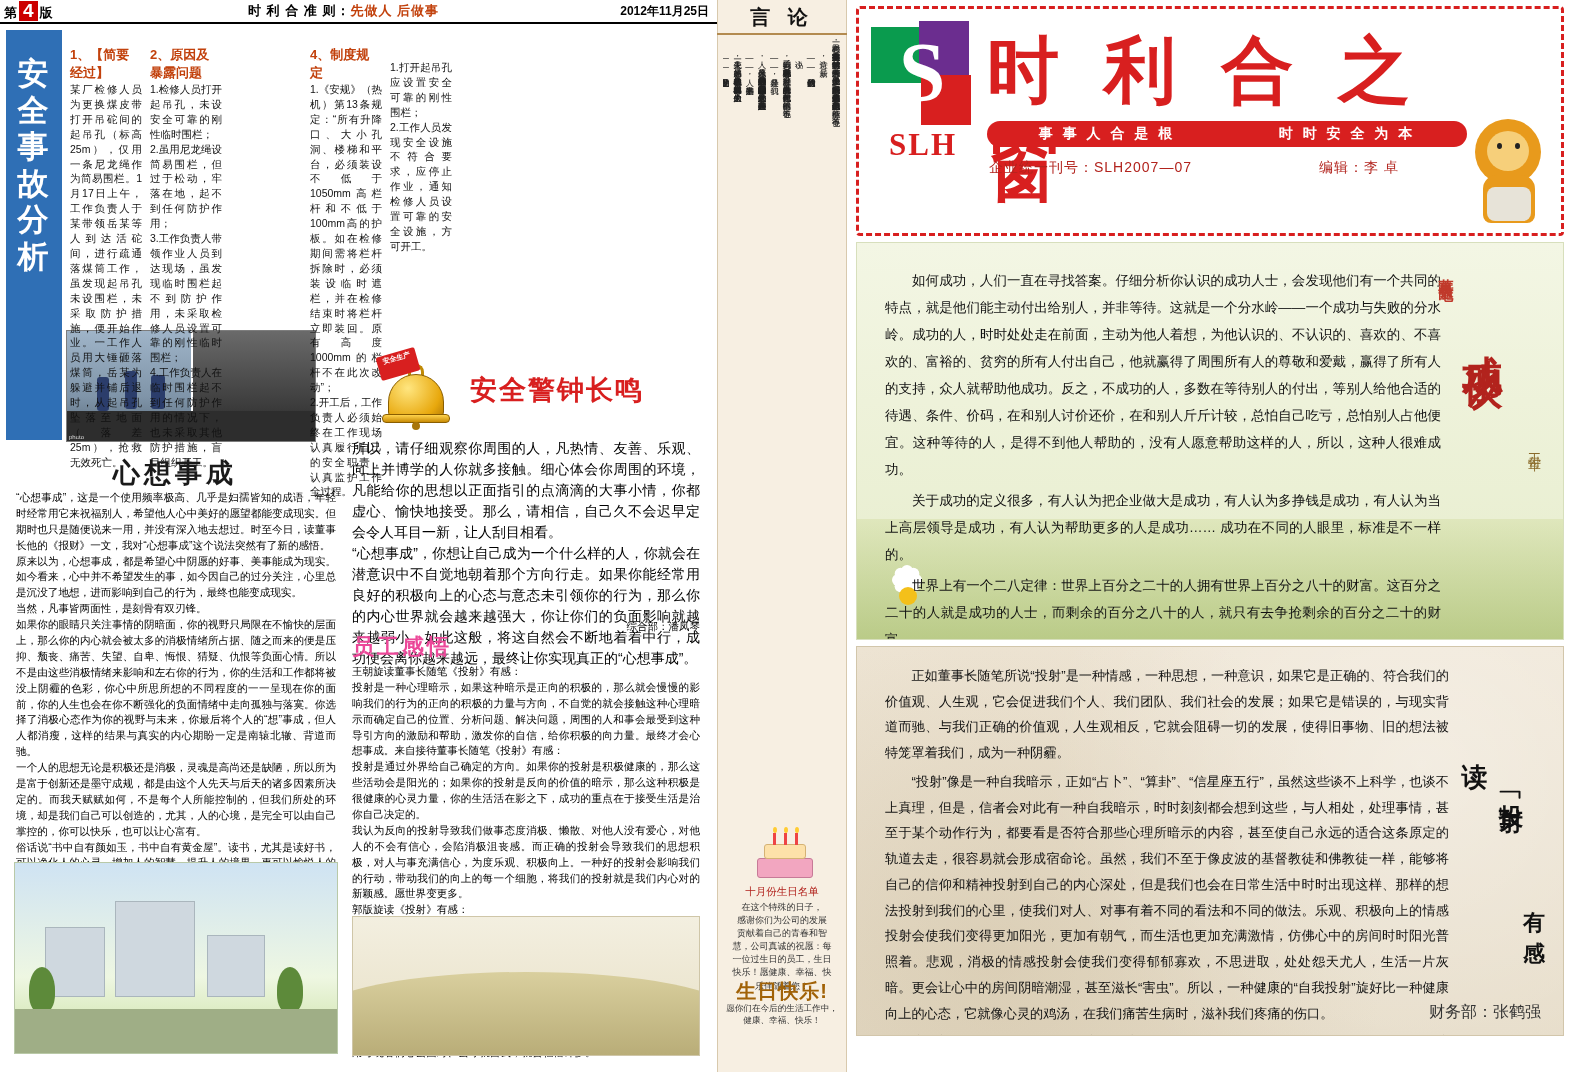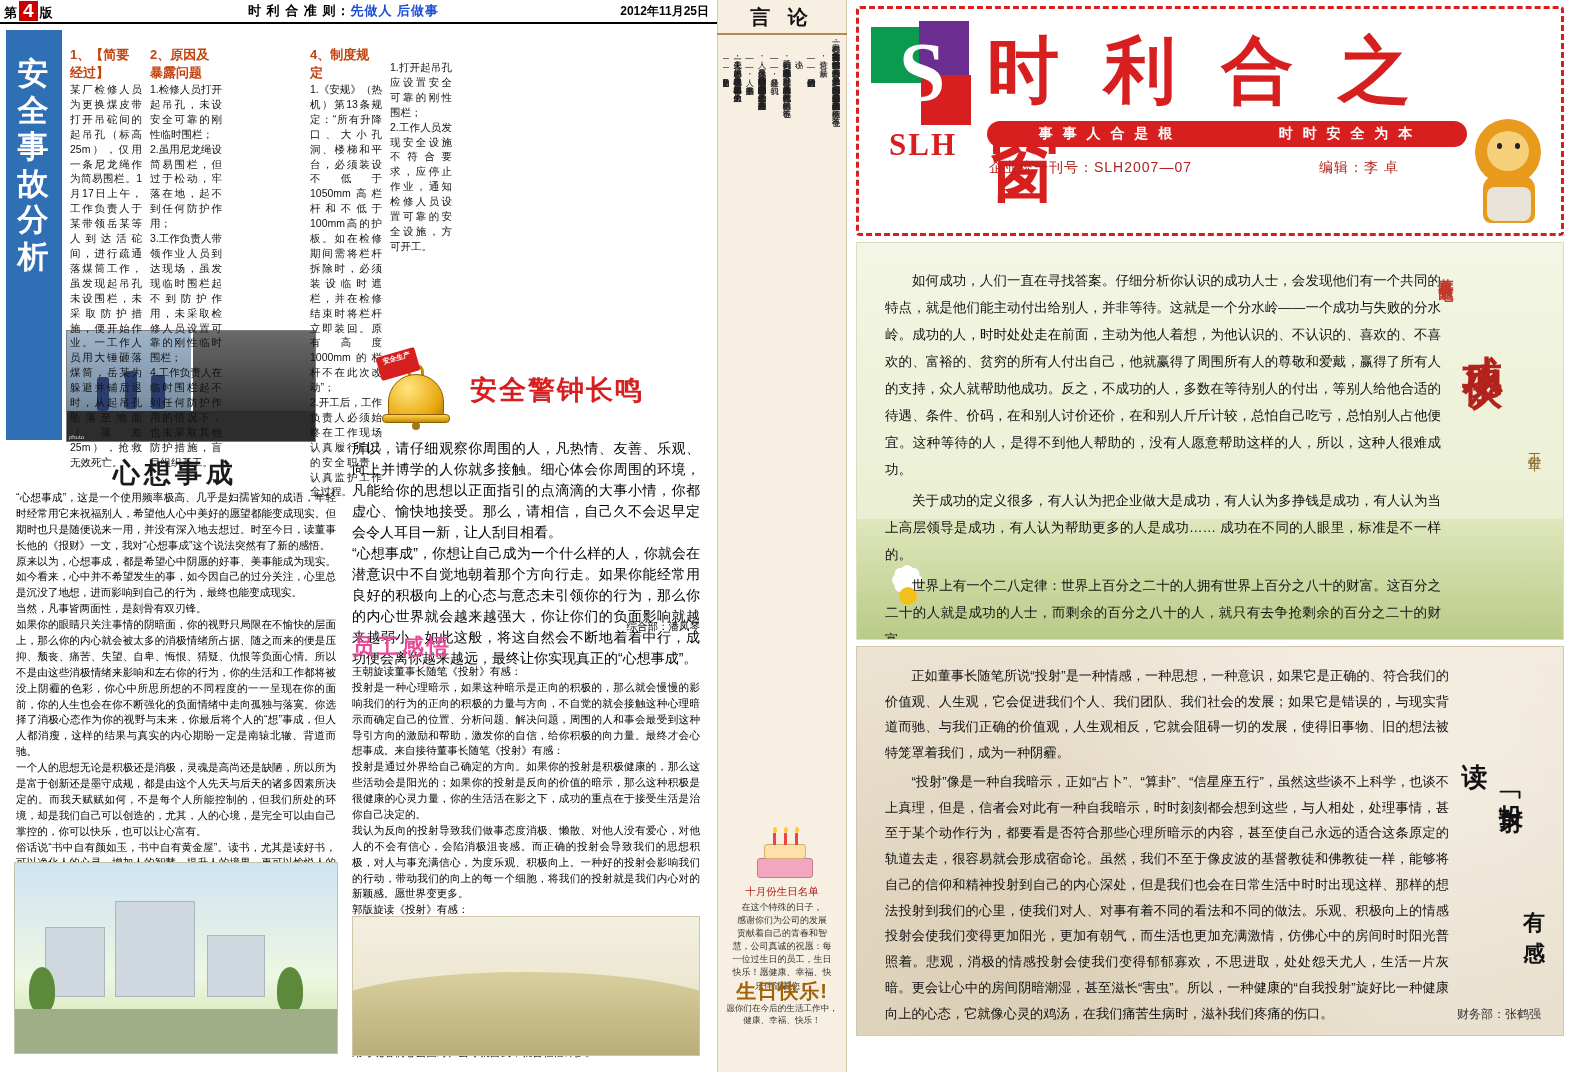--- a/index.html
+++ b/index.html
@@ -22,21 +22,21 @@
     display:flex; align-items:center;
   }
   .mast-left { display:flex; align-items:baseline; padding-left:4px; width:130px; }
   .mast-left .ban-pre { font-size:13px; font-weight:bold; color:#000; }
   .mast-left .ban-num {
     font-size:19px; font-weight:bold; color:#fff; background:#c00;
     padding:0 4px; margin:0 2px; line-height:20px;
   }
   .mast-left .ban-suf { font-size:13px; font-weight:bold; }
   .mast-mid { flex:1; text-align:center; font-size:13px; font-weight:bold; letter-spacing:1px; }
-  .mast-mid .mm-hi { color:#1d4ed8; }
+  .mast-mid .mm-hi { color:#c2410c; }
   .mast-date { width:160px; text-align:right; padding-right:8px; font-size:12px; font-weight:bold; }
 
   .blue-box {
     position:absolute; left:6px; top:30px; width:56px; height:410px;
     background:#2f6fb5; color:#fff; text-align:center;
     font-size:31px; font-weight:bold; line-height:1.18;
     padding-top:26px; letter-spacing:2px;
   }
   .photo-area {
     position:absolute; left:66px; top:330px; width:250px; height:112px;
@@ -223,21 +223,21 @@
   .art2 {
     position:absolute; left:856px; top:646px; width:708px; height:390px;
     background:linear-gradient(180deg,#efe6d6 0%, #e6dcc8 100%);
     border:1px solid #d2c6ab; overflow:hidden;
   }
   .art2 .texture { position:absolute; inset:0; background:
       radial-gradient(circle at 80% 30%, rgba(255,255,255,0.35), transparent 60%),
       radial-gradient(circle at 20% 80%, rgba(180,160,120,0.25), transparent 60%); }
   .art2-body { position:absolute; left:28px; top:16px; width:564px; font-size:13.2px; line-height:1.95; color:#111; text-align:justify; }
   .art2-body p { margin:0 0 3px 0; text-indent:2em; }
-  .art2-sign { position:absolute; right:22px; bottom:12px; font-size:12px; color:#333; }
+  .art2-sign { position:absolute; right:22px; bottom:12px; font-size:16px; color:#333; }
 
   .vtitle2 { position:absolute; right:14px; top:96px; width:96px; height:230px; }
   .vt2-a { position:absolute; right:56px; top:0; writing-mode:vertical-rl; text-orientation:upright;
       font-size:26px; font-weight:bold; color:#111; letter-spacing:3px; }
   .vt2-b { position:absolute; right:22px; top:40px; writing-mode:vertical-rl; text-orientation:upright;
       font-size:24px; font-weight:bold; color:#111; letter-spacing:3px; }
   .vt2-c { position:absolute; right:0px; top:150px; writing-mode:vertical-rl; text-orientation:upright;
       font-size:22px; font-weight:bold; color:#111; letter-spacing:3px; }
 
   .footer-bar {

